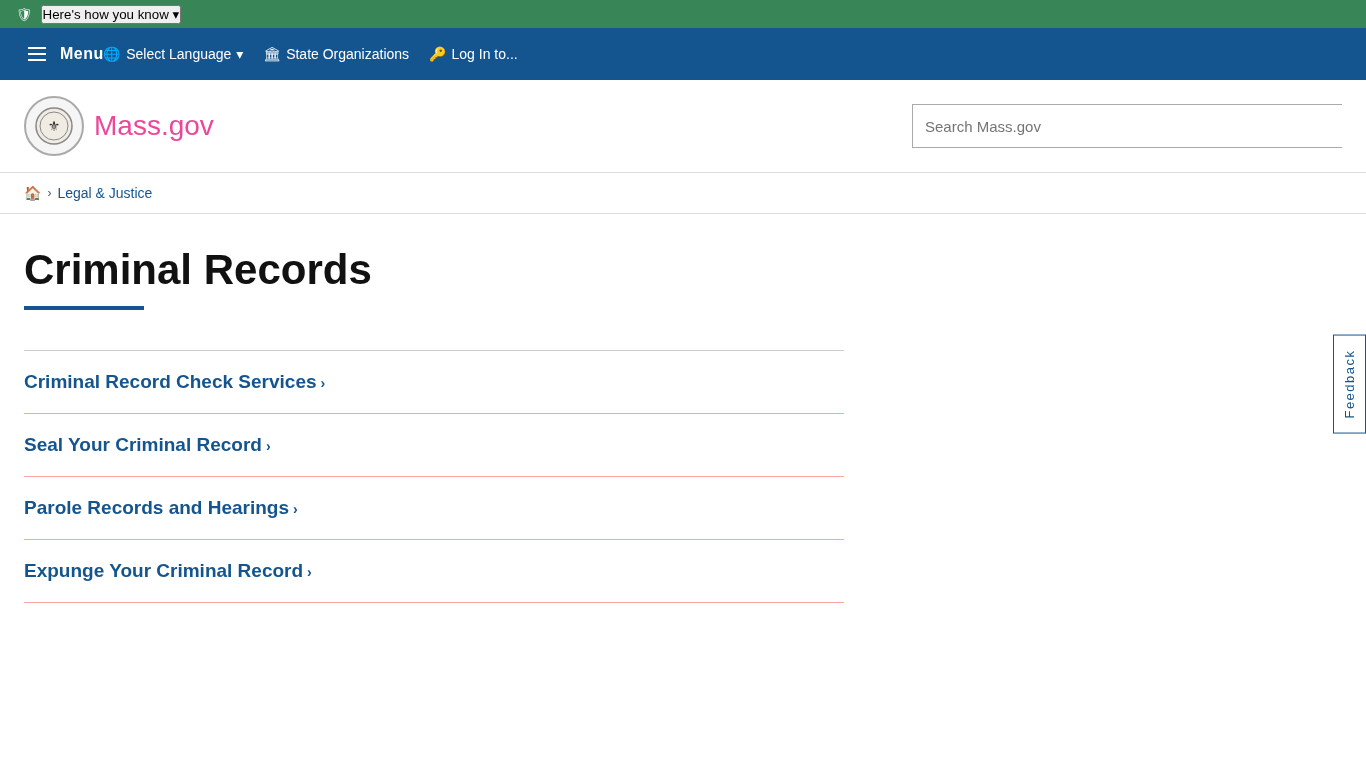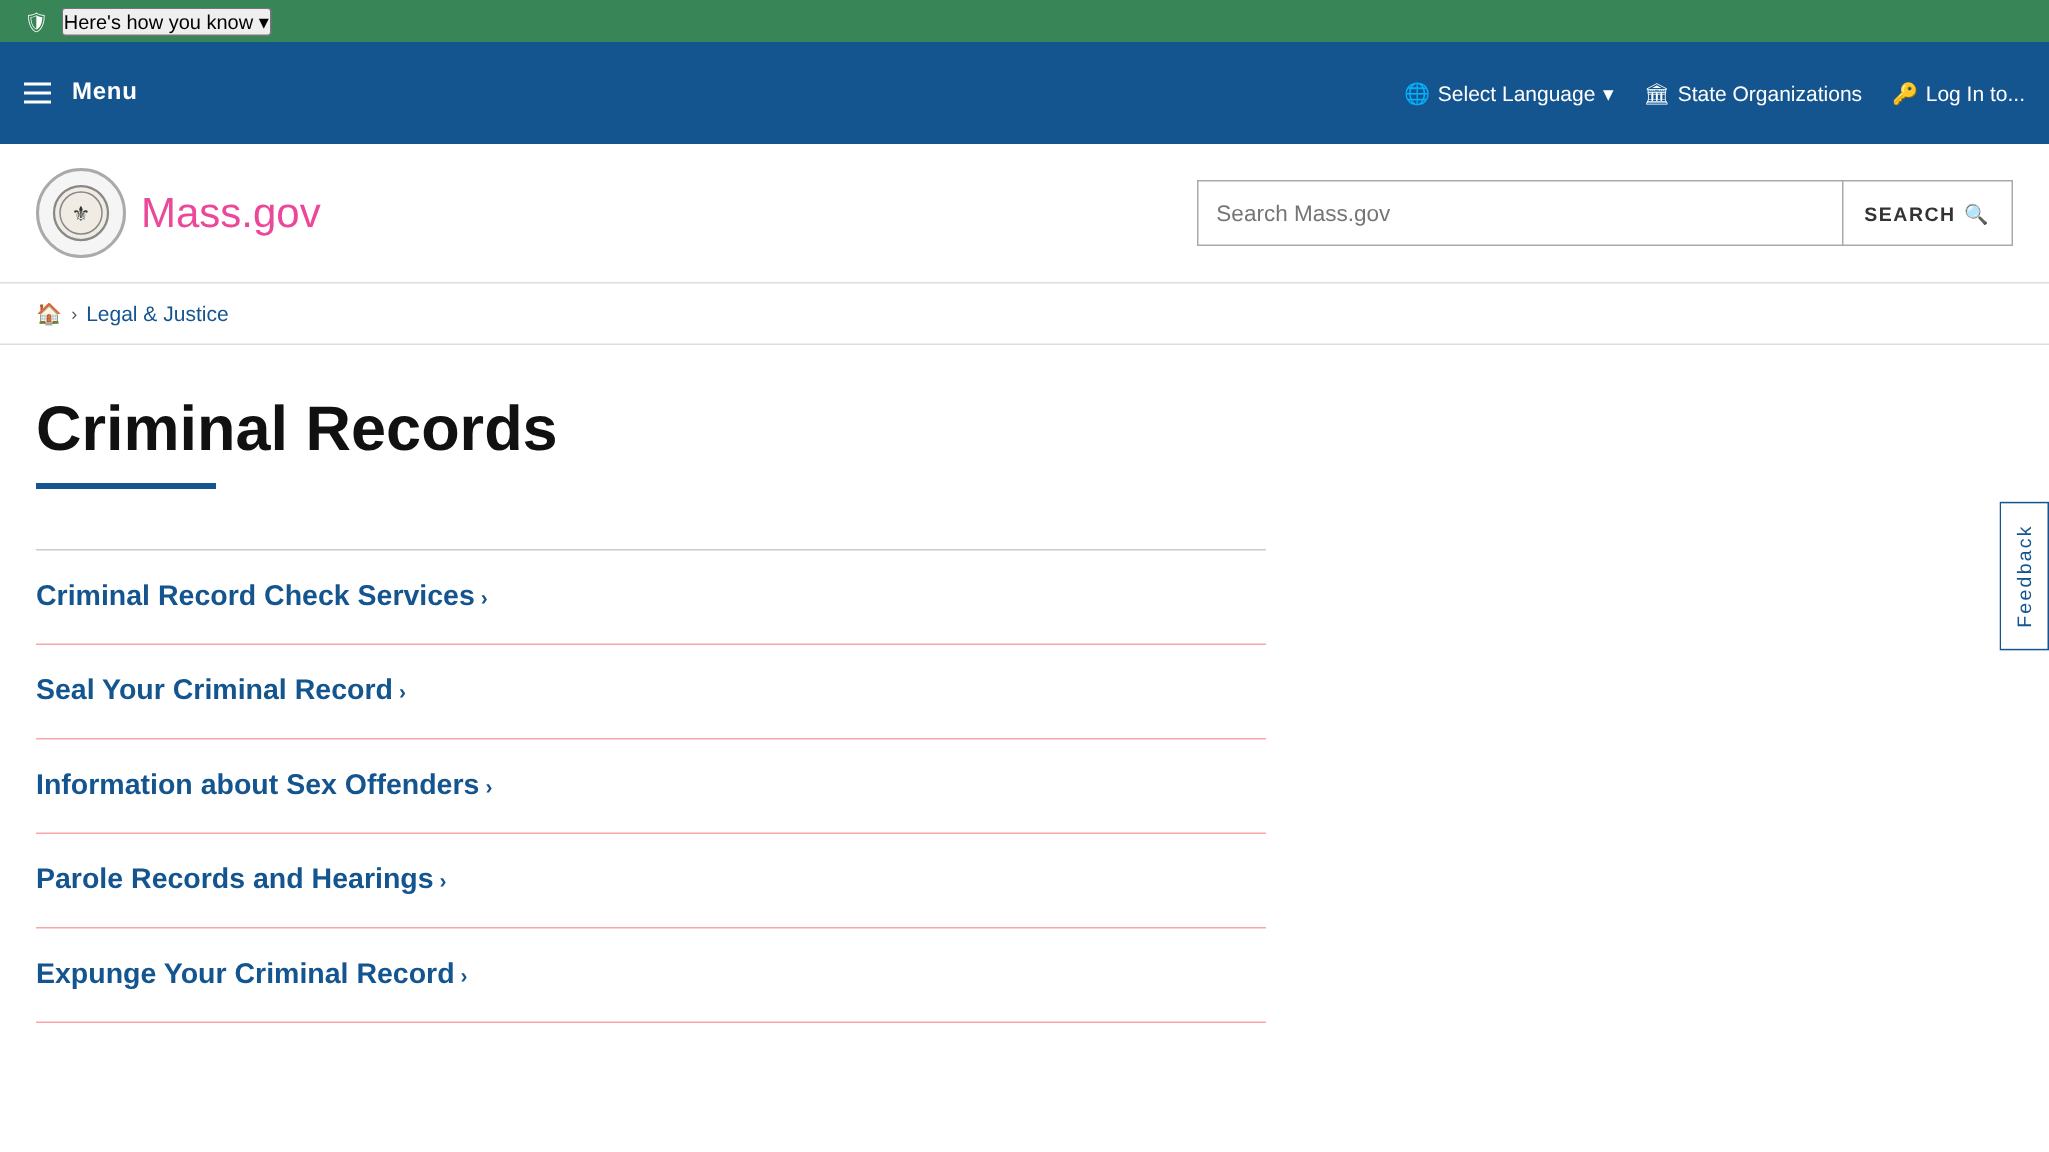--- a/index.html
+++ b/index.html
@@ -16,23 +16,22 @@
       gap: 8px;
       height: 28px;
     }
 
     
     #nav-bar {
       background: #14558f;
       color: #fff;
       display: flex;
       align-items: center;
-      justify-content: space-between;
-      padding: 0 16px;
-      height: 68px;
+      padding: 0 28px;
+      height: 52px;
     }
     #nav-bar .menu-btn {
       background: none;
       border: none;
       color: #fff;
       cursor: pointer;
       font-size: 16px;
       display: flex;
       align-items: center;
       gap: 8px;
@@ -244,24 +243,20 @@
       <svg width="40" height="40" viewBox="0 0 40 40">
         <circle cx="20" cy="20" r="18" stroke="#888" stroke-width="1.5" fill="#f0ece4"></circle>
         <circle cx="20" cy="20" r="14" stroke="#888" stroke-width="1" fill="none"></circle>
         <text x="20" y="25" text-anchor="middle" font-size="14" fill="#333">⚜</text>
       </svg>
     </div>
     <span class="site-name">Mass.gov</span>
   </a>
   <div class="search-area">
     <input type="text" placeholder="Search Mass.gov" style="">
-    <button>
-      <span>SEARCH</span>
-      <span>🔍</span>
-    </button>
   </div>
 </header>
 
 <div id="breadcrumb">
   <a href="#">
     <span>🏠</span>
   </a>
   <span class="sep">›</span>
   <a href="#">
     <span>Legal &amp; Justice</span>
@@ -273,23 +268,20 @@
   <div class="page-title-underline"></div>
 
   <ul class="link-list" id="link-list-container">
   <li>
         <a href="#"><span>Criminal Record Check Services</span><span class="arrow"> ›</span></a>
       </li>
       <li>
         <a href="#"><span>Seal Your Criminal Record</span><span class="arrow"> ›</span></a>
       </li>
       <li>
-        <a href="#"><span>Information about Sex Offenders</span><span class="arrow"> ›</span></a>
-      </li>
-      <li>
         <a href="#"><span>Parole Records and Hearings</span><span class="arrow"> ›</span></a>
       </li>
       <li>
         <a href="#"><span>Expunge Your Criminal Record</span><span class="arrow"> ›</span></a>
       </li>
     </ul>
 </main>
 
 <div id="feedback-wrapper">
   <button>Feedback</button>

